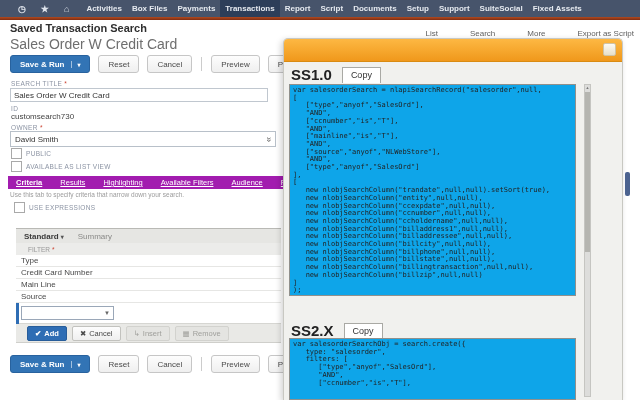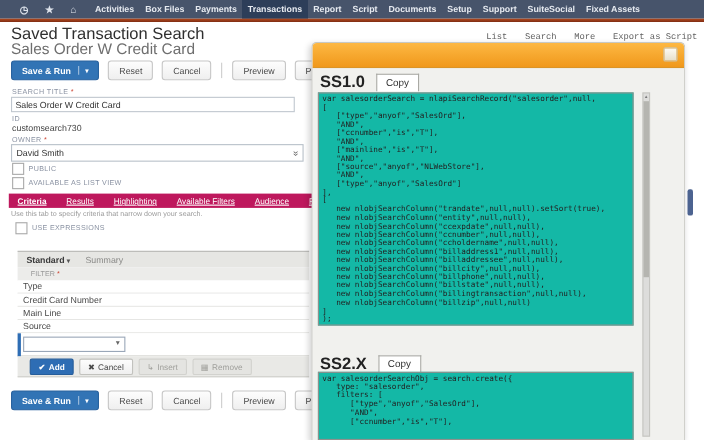--- a/index.html
+++ b/index.html
@@ -8,22 +8,22 @@
   
   .nav{position:absolute;top:0;left:0;width:640px;height:17px;background:#47546b;
        display:flex;align-items:center;color:#e6eaf0;font-size:8px;font-weight:bold;}
   .nav-icons{display:flex;gap:15px;margin:0 12px 0 18px;font-size:9px;color:#dfe4ec;}
   .nav-icons span{cursor:default;}
   .nav-item{padding:0 5px;line-height:17px;white-space:nowrap;cursor:default;text-align:center;}
   .nav-item.selected{background:#2d3e59;}
   .accent-strip{position:absolute;top:17px;left:0;width:640px;height:3px;
        background:linear-gradient(#b14a1f,#7f2c12);}
   
-  .page-title{position:absolute;top:22px;left:10px;font-size:15px;font-weight:normal;color:#2f2f2f;}
-  .header-links{position:absolute;top:29px;right:6px;display:flex;gap:16px;font-size:8px;color:#5f5f5f;font-family:Liberation Mono, monospace;}
+  .page-title{position:absolute;top:22px;left:10px;font-size:11px;font-weight:bold;color:#2f2f2f;}
+  .header-links{position:absolute;top:29px;right:6px;display:flex;gap:32px;font-size:8px;color:#5f5f5f;}
   .header-links span{cursor:pointer;}
   .record-title{position:absolute;top:36px;left:10px;font-size:14px;color:#6e6e6e;font-weight:normal;}
   
   .toolbar{position:absolute;left:10px;display:flex;gap:8px;align-items:center;}
   .toolbar.top{top:55px;} .toolbar.bottom{top:355px;}
   .btn{height:16px;display:flex;align-items:center;padding:0 9px;font-size:8px;border-radius:3px;
        background:linear-gradient(#fdfdfd,#efefef);border:1px solid #c6c6c6;color:#4a4a4a;cursor:pointer;}
   .btn-primary{background:#3274b5;border:1px solid #28629e;color:#fff;font-weight:bold;}
   .btn-primary .caret{border-left:1px solid rgba(255,255,255,.55);margin-left:7px;padding-left:5px;font-size:6px;}
   .tb-divider{width:1px;height:14px;background:#ccc;margin:0 1px;}
@@ -33,21 +33,21 @@
   .text-input{position:absolute;left:10px;width:250px;height:12px;border:1px solid #c0c7cf;
        font-size:8px;padding:0 3px;color:#333;font-family:"Liberation Sans",sans-serif;background:#fff;}
   .static-val{position:absolute;left:11px;font-size:8px;color:#444;}
   .select{position:absolute;left:10px;width:256px;height:14px;border:1px solid #b8c0c9;background:#fff;
        display:flex;align-items:center;justify-content:space-between;padding:0 4px;font-size:8px;color:#333;cursor:pointer;}
   .dbl-caret{display:inline-block;transform:rotate(90deg);font-size:9px;color:#555;letter-spacing:-1px;}
   .cb-row{position:absolute;left:11px;display:flex;align-items:center;gap:4px;}
   .cb{width:9px;height:9px;border:1px solid #a9a9a9;background:#fff;display:inline-block;cursor:pointer;}
   .cb-label{font-size:6.5px;color:#8b93a3;letter-spacing:.3px;}
   
-  .tabbar{position:absolute;top:176px;left:8px;width:300px;height:13px;background:#be185d;
+  .tabbar{position:absolute;top:176px;left:8px;width:300px;height:13px;background:#a21caf;
        display:flex;align-items:center;justify-content:space-between;padding:0 8px;box-sizing:border-box;}
   .tab{font-size:7.5px;color:#fff;text-decoration:underline;cursor:pointer;white-space:nowrap;}
   .tab.selected{font-weight:bold;}
   .help-text{position:absolute;top:191px;left:10px;font-size:6.5px;color:#9b9b9b;}
   
   .subtab-bar{position:absolute;top:228px;left:16px;width:265px;height:15px;background:#e6e6e3;
        border-top:1px solid #b9b9b5;display:flex;align-items:center;gap:14px;padding-left:8px;box-sizing:border-box;}
   .subtab{font-size:8px;color:#8a8a88;cursor:pointer;}
   .subtab.selected{font-weight:bold;color:#3b3b3b;}
   .subtab .sc{font-size:6px;color:#555;margin-left:2px;}
@@ -73,21 +73,21 @@
        box-shadow:-2px 2px 6px rgba(0,0,0,.18);}
   .panel-header{position:absolute;top:0;left:0;right:0;height:22px;border-radius:4px 4px 0 0;
        background:linear-gradient(#fdb843,#f0981b);border-bottom:1px solid #d98b12;}
   .close-btn{position:absolute;right:6px;top:4px;width:13px;height:13px;border-radius:2px;cursor:pointer;
        background:linear-gradient(#fcfaf4,#e7dfc9);border:1px solid #cfc3a6;box-sizing:border-box;}
   .sec-head{position:absolute;left:7px;display:flex;align-items:flex-end;gap:10px;}
   .sec-head.s1{top:27px;} .sec-head.s2{top:283px;}
   .sec-version{font-size:15px;font-weight:bold;color:#222;}
   .copy-btn{font-size:9px;color:#333;background:#fff;border:1px solid #a9a9a4;border-bottom:none;
        padding:2px 8px 3px;cursor:pointer;}
-  .code{position:absolute;left:5px;width:287px;background:#14b8a6;border:1px solid #90908c;box-sizing:border-box;
+  .code{position:absolute;left:5px;width:287px;background:#0ea5e9;border:1px solid #90908c;box-sizing:border-box;
        font-family:"DejaVu Sans Mono",monospace;font-size:7px;line-height:7.7px;color:#222;
        white-space:pre;overflow:hidden;padding:2px 0 0 3px;}
   .code.c1{top:45px;height:212px;}
   .code.c2{top:299px;height:62px;}
   .pscroll{position:absolute;left:300px;top:45px;width:7px;height:313px;background:#dddddb;
        border:1px solid #c5c5c1;box-sizing:border-box;cursor:pointer;}
   .pscroll .arrow{position:absolute;top:0;left:0;width:100%;text-align:center;font-size:4px;color:#777;}
   .pscroll .thumb{position:absolute;top:7px;left:0;width:100%;height:160px;background:#b5b5b0;}
   .page-scroll-thumb{position:absolute;left:625px;top:172px;width:5px;height:24px;background:#4c6390;
        border-radius:2px;cursor:pointer;}

